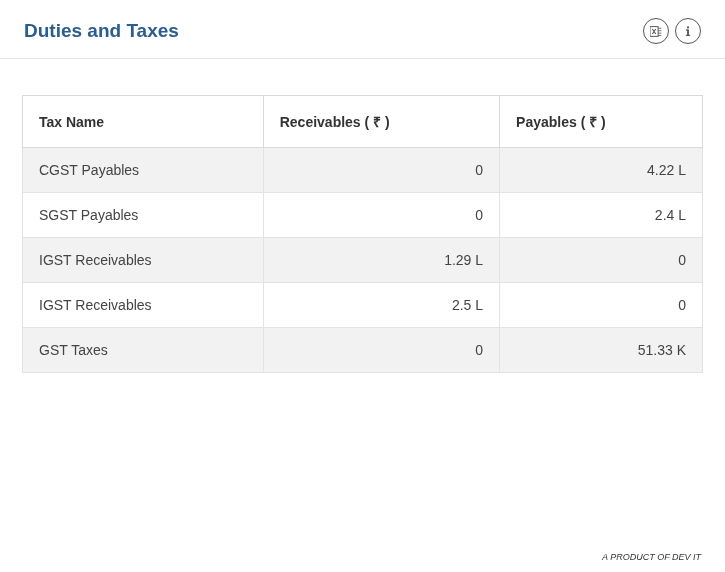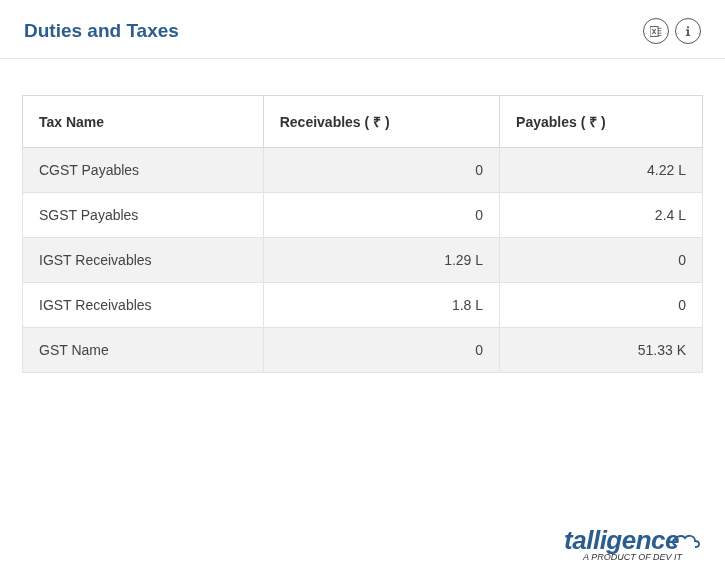--- a/index.html
+++ b/index.html
@@ -147,32 +147,27 @@
           <td>0</td>
           <td>2.4 L</td>
         </tr>
         <tr>
           <td>IGST Receivables</td>
           <td>1.29 L</td>
           <td>0</td>
         </tr>
         <tr>
           <td>IGST Receivables</td>
-          <td>1.8 L</td>
+          <td>2.5 L</td>
           <td>0</td>
         </tr>
         <tr>
-          <td>GST Name</td>
+          <td>GST Taxes</td>
           <td>0</td>
           <td>51.33 K</td>
         </tr>
       </tbody>
   </table>
 </div>
 
 <div class="footer">
-  <div class="brand">
-    <span>talligence</span><span class="brand-cloud"><svg width="30" height="16" viewBox="0 0 30 16">
-          <path d="M5 12 Q2 12 2 9 Q2 6 5 6 Q6 3 10 3 Q13 3 14 5 Q16 2 20 3 Q24 4 24 8 Q28 8 28 11 Q28 14 24 14" fill="none" stroke="#2b5d8e" stroke-width="1.8"></path>
-        </svg></span>
-  </div>
   <div class="tagline">A PRODUCT OF DEV IT</div>
 </div>
 
 </body></html>

